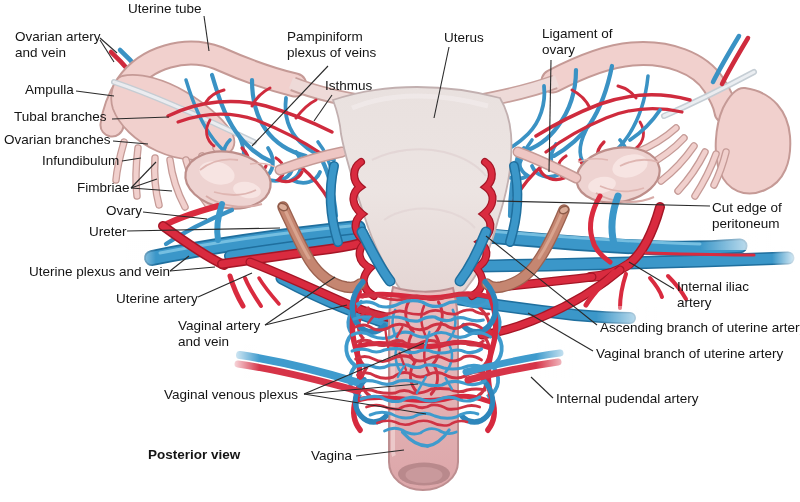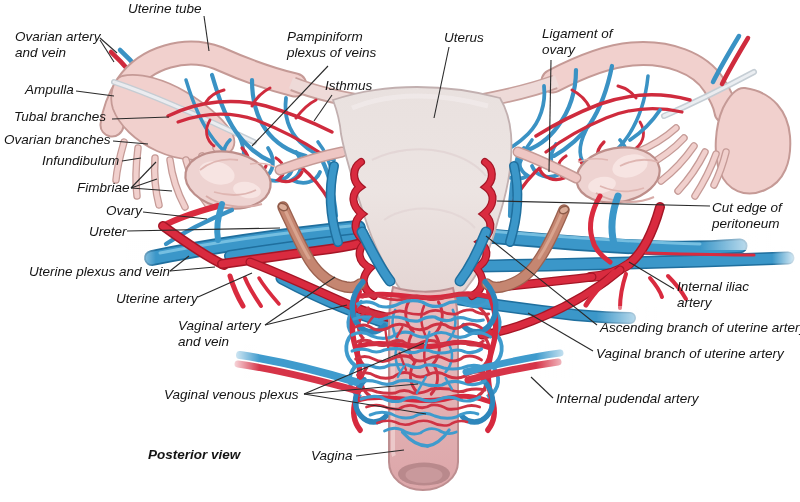--- a/index.html
+++ b/index.html
@@ -1,16 +1,16 @@
 <!DOCTYPE html>
 <html><head>
 <meta charset="utf-8">
 <style>
 html,body{margin:0;padding:0;background:#fff;}
-#wrap{width:800px;height:502px;position:relative;overflow:hidden;background:#fff;font-style:italic;}
+#wrap{width:800px;height:502px;position:relative;overflow:hidden;background:#fff;}
 svg{display:block;}
 text{font-family:"Liberation Sans",sans-serif;font-size:13.5px;fill:#141414;}
 </style>
 </head>
 <body>
 <div id="wrap">
 <svg width="800" height="502" viewBox="0 0 800 502">
 <defs>
 <linearGradient id="utg" x1="0" y1="0" x2="0" y2="1">
  <stop offset="0" stop-color="#e9e1df"></stop>

